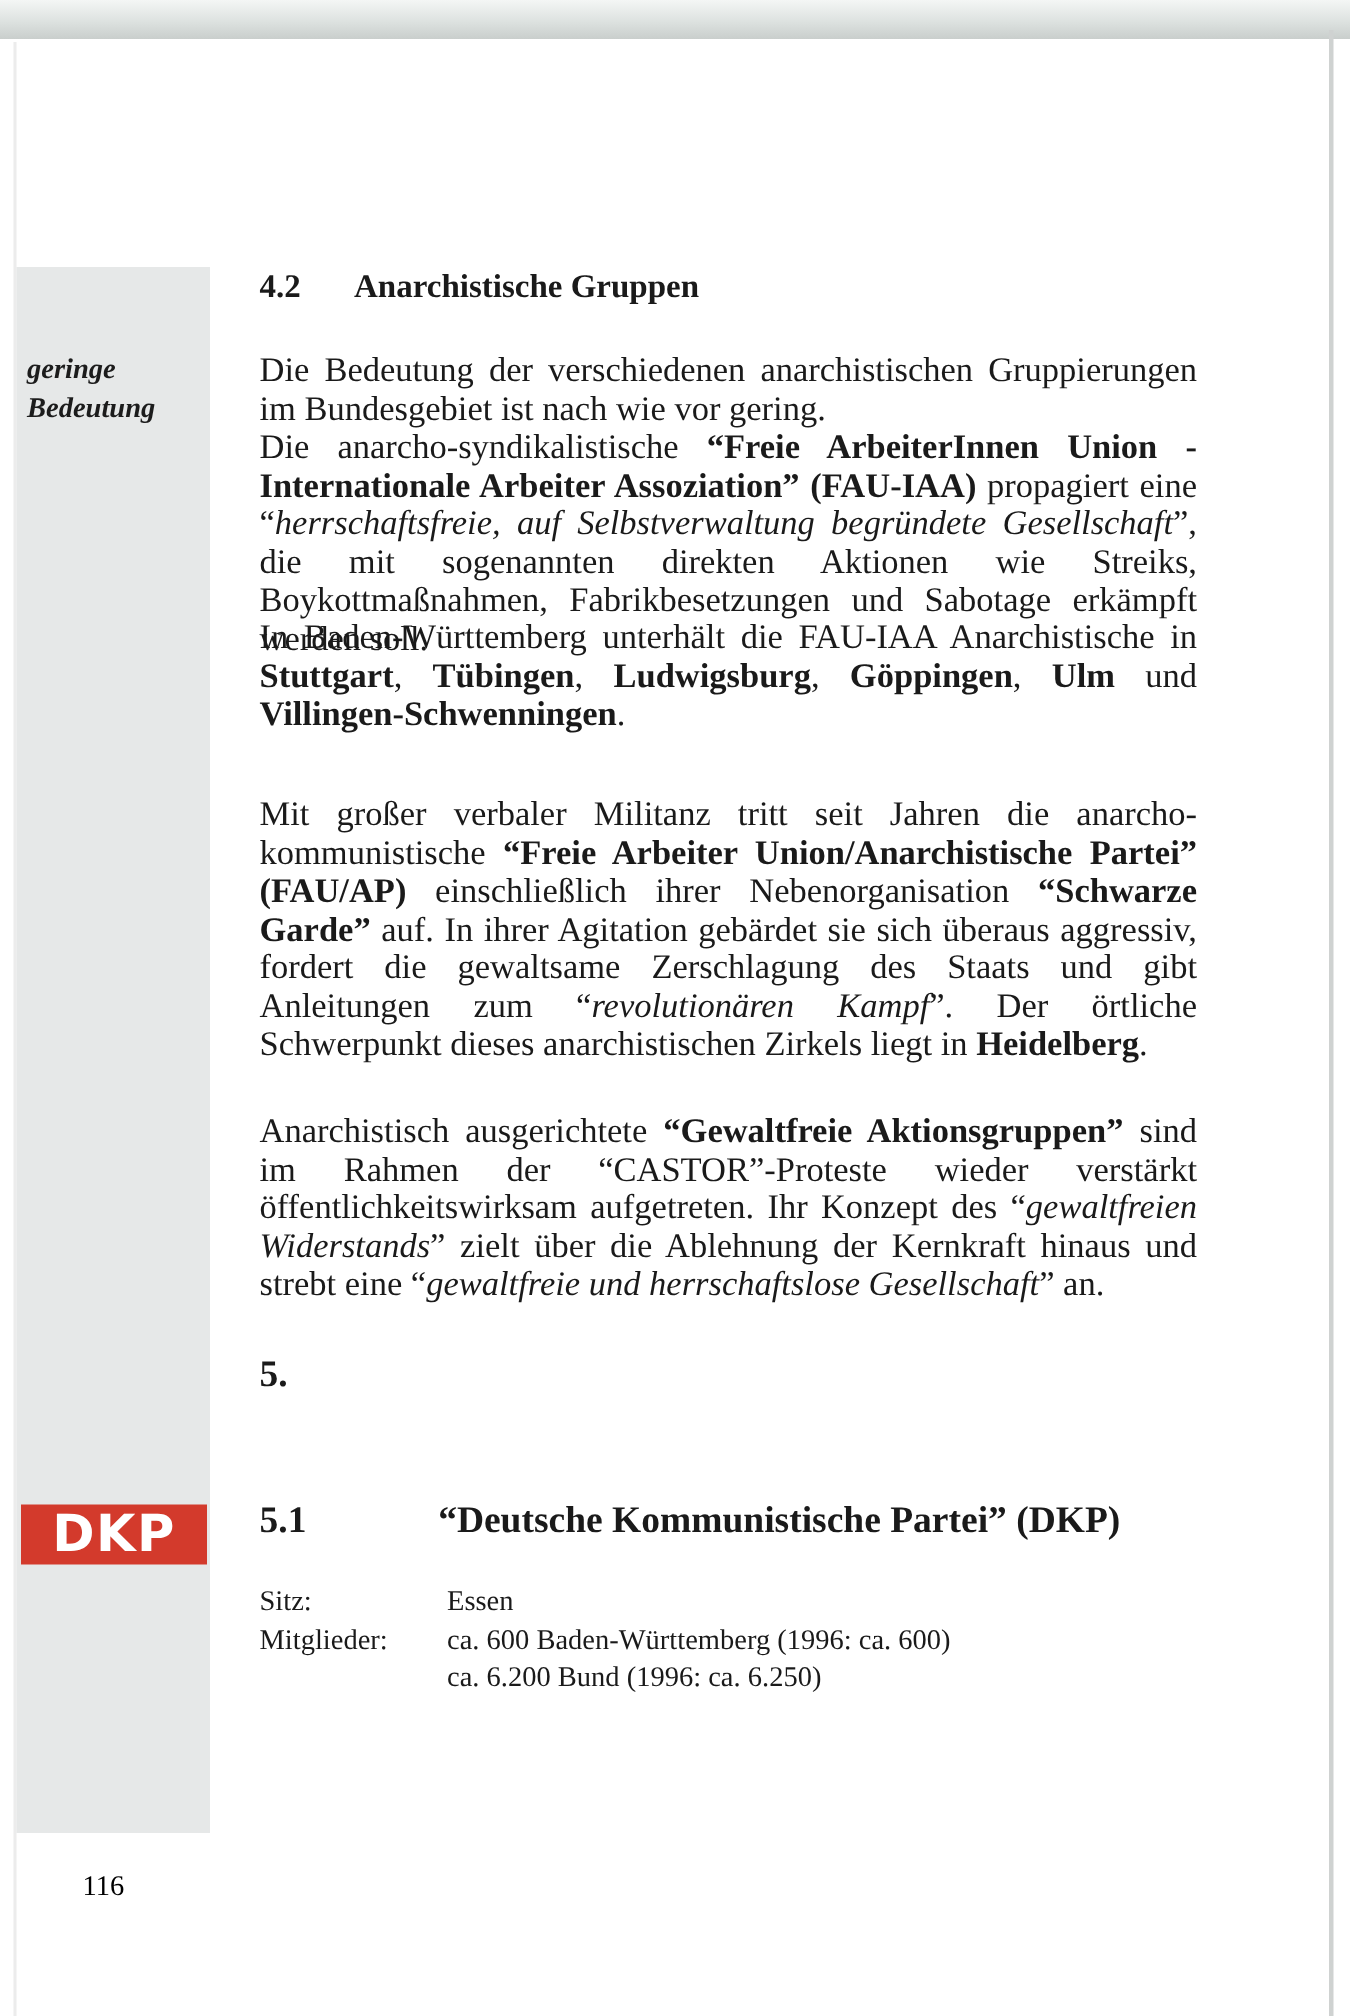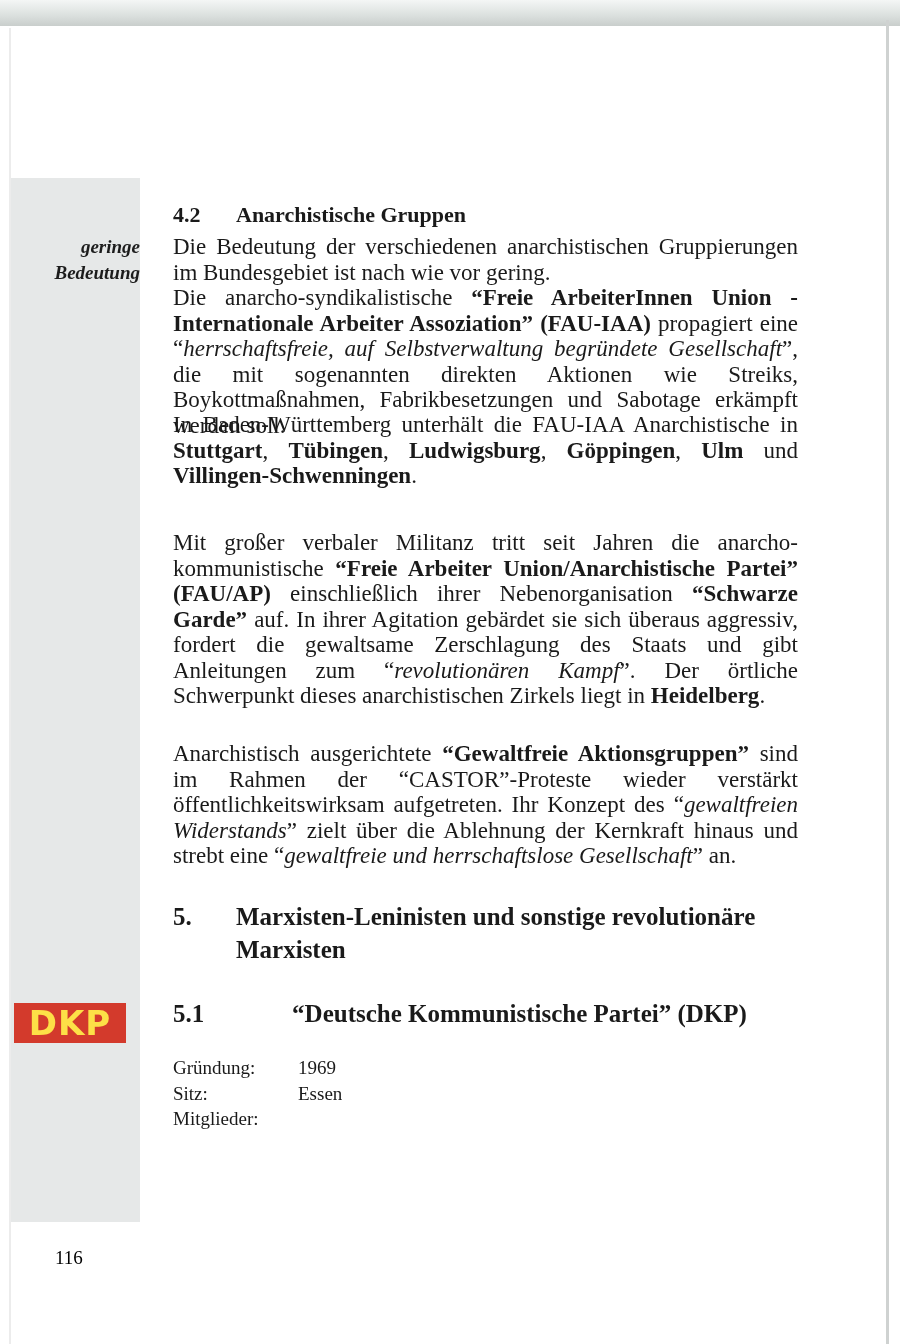--- a/index.html
+++ b/index.html
@@ -20,26 +20,26 @@
     .scan-left {
       position:absolute; left:9px; top:28px; width:2px; height:1316px;
       background:#ececec;
     }
     .margin-bar {
       position:absolute; left:11px; top:178px; width:129px; height:1044px;
       background:#e6e8e8;
     }
     .margin-note {
       position:absolute; left:18px; top:234px; width:122px;
-      text-align:right; font-style:italic; font-weight:bold;
+      text-align:left; font-style:italic; font-weight:bold;
       font-size:19px; line-height:26px; color:#1c1c1c;
     }
     .dkp-logo {
-      position:absolute; left:14px; top:1003px; width:112px; height:40px;
-      background:#d33a2c; color:#fde047;
+      position:absolute; left:14px; top:1003px; width:124px; height:40px;
+      background:#d33a2c; color:#ffffff;
       font-family:"DejaVu Sans", "Liberation Sans", sans-serif;
       font-weight:bold; font-size:34px; line-height:40px;
       text-align:center; letter-spacing:1px;
     }
     .page-number {
       position:absolute; left:55px; top:1247px; font-size:19px; color:#000000;
     }
     .content {
       position:absolute; left:173px; top:0; width:625px;
     }
@@ -76,50 +76,47 @@
 
 <div class="margin-bar"></div>
 <div class="margin-note">
   <div>geringe</div>
   <div>Bedeutung</div>
 </div>
 <div class="dkp-logo">DKP</div>
 <div class="page-number">116</div>
 
 <div class="content">
-  <div class="h2" style="top:176px;margin-top:24px;">
+  <div class="h2" style="top:176px;">
     <span class="num">4.2</span><span>Anarchistische Gruppen</span>
   </div>
 
   <div class="para" style="top:234px;"><span>Die Bedeutung der verschiedenen anarchistischen Gruppierungen im Bundesgebiet ist nach wie vor gering.</span></div>
   <div class="para" style="top:285px;"><span>Die anarcho-syndikalistische </span><b>“Freie ArbeiterInnen Union - Internationale Arbeiter Assoziation” (FAU-IAA)</b><span> propagiert eine “</span><i>herrschaftsfreie, auf Selbstverwaltung begründete Gesellschaft</i><span>”, die mit sogenannten direkten Aktionen wie Streiks, Boykottmaßnahmen, Fabrikbesetzungen und Sabotage erkämpft werden soll.</span></div>
   <div class="para" style="top:412px;"><span>In Baden-Württemberg unterhält die FAU-IAA Anarchistische in </span><b>Stuttgart</b><span>, </span><b>Tübingen</b><span>, </span><b>Ludwigsburg</b><span>, </span><b>Göppingen</b><span>, </span><b>Ulm</b><span> und </span><b>Villingen-Schwenningen</b><span>.</span></div>
   <div class="para" style="top:530px;"><span>Mit großer verbaler Militanz tritt seit Jahren die anarcho-kommunistische </span><b>“Freie Arbeiter Union/Anarchistische Partei” (FAU/AP)</b><span> einschließlich ihrer Nebenorganisation </span><b>“Schwarze Garde”</b><span> auf. In ihrer Agitation gebärdet sie sich überaus aggressiv, fordert die gewaltsame Zerschlagung des Staats und gibt Anleitungen zum “</span><i>revolutionären Kampf</i><span>”. Der örtliche Schwerpunkt dieses anarchistischen Zirkels liegt in </span><b>Heidelberg</b><span>.</span></div>
   <div class="para" style="top:741px;"><span>Anarchistisch ausgerichtete </span><b>“Gewaltfreie Aktionsgruppen”</b><span> sind im Rahmen der “CASTOR”-Proteste wieder verstärkt öffentlichkeitswirksam aufgetreten. Ihr Konzept des “</span><i>gewaltfreien Widerstands</i><span>” zielt über die Ablehnung der Kernkraft hinaus und strebt eine “</span><i>gewaltfreie und herrschaftslose Gesellschaft</i><span>” an.</span></div>
 
   <div class="h1" style="top:900px;">
     <span class="num">5.</span>
-    <span class="txt">Marxisten-Leninisten und sonstige revolutionäre Marxisten</span>
   </div>
 
   <div class="h1" style="top:997px;text-align:center;">
     <span class="num">5.1</span>
     <span class="txt">“Deutsche Kommunistische Partei” (DKP)</span>
   </div>
 
   <div class="facts">
       <div class="fact-row">
-        <div class="fact-label">Gründung:</div>
-        <div class="fact-values">
-          <div>1969</div>
-        </div>
-      </div>
-      <div class="fact-row">
         <div class="fact-label">Sitz:</div>
         <div class="fact-values">
           <div>Essen</div>
         </div>
       </div>
       <div class="fact-row">
         <div class="fact-label">Mitglieder:</div>
+        <div class="fact-values">
+          <div>ca. 600 Baden-Württemberg (1996: ca. 600)</div>
+          <div>ca. 6.200 Bund (1996: ca. 6.250)</div>
+        </div>
       </div>
     </div>
 </div>
 
 </body></html>

